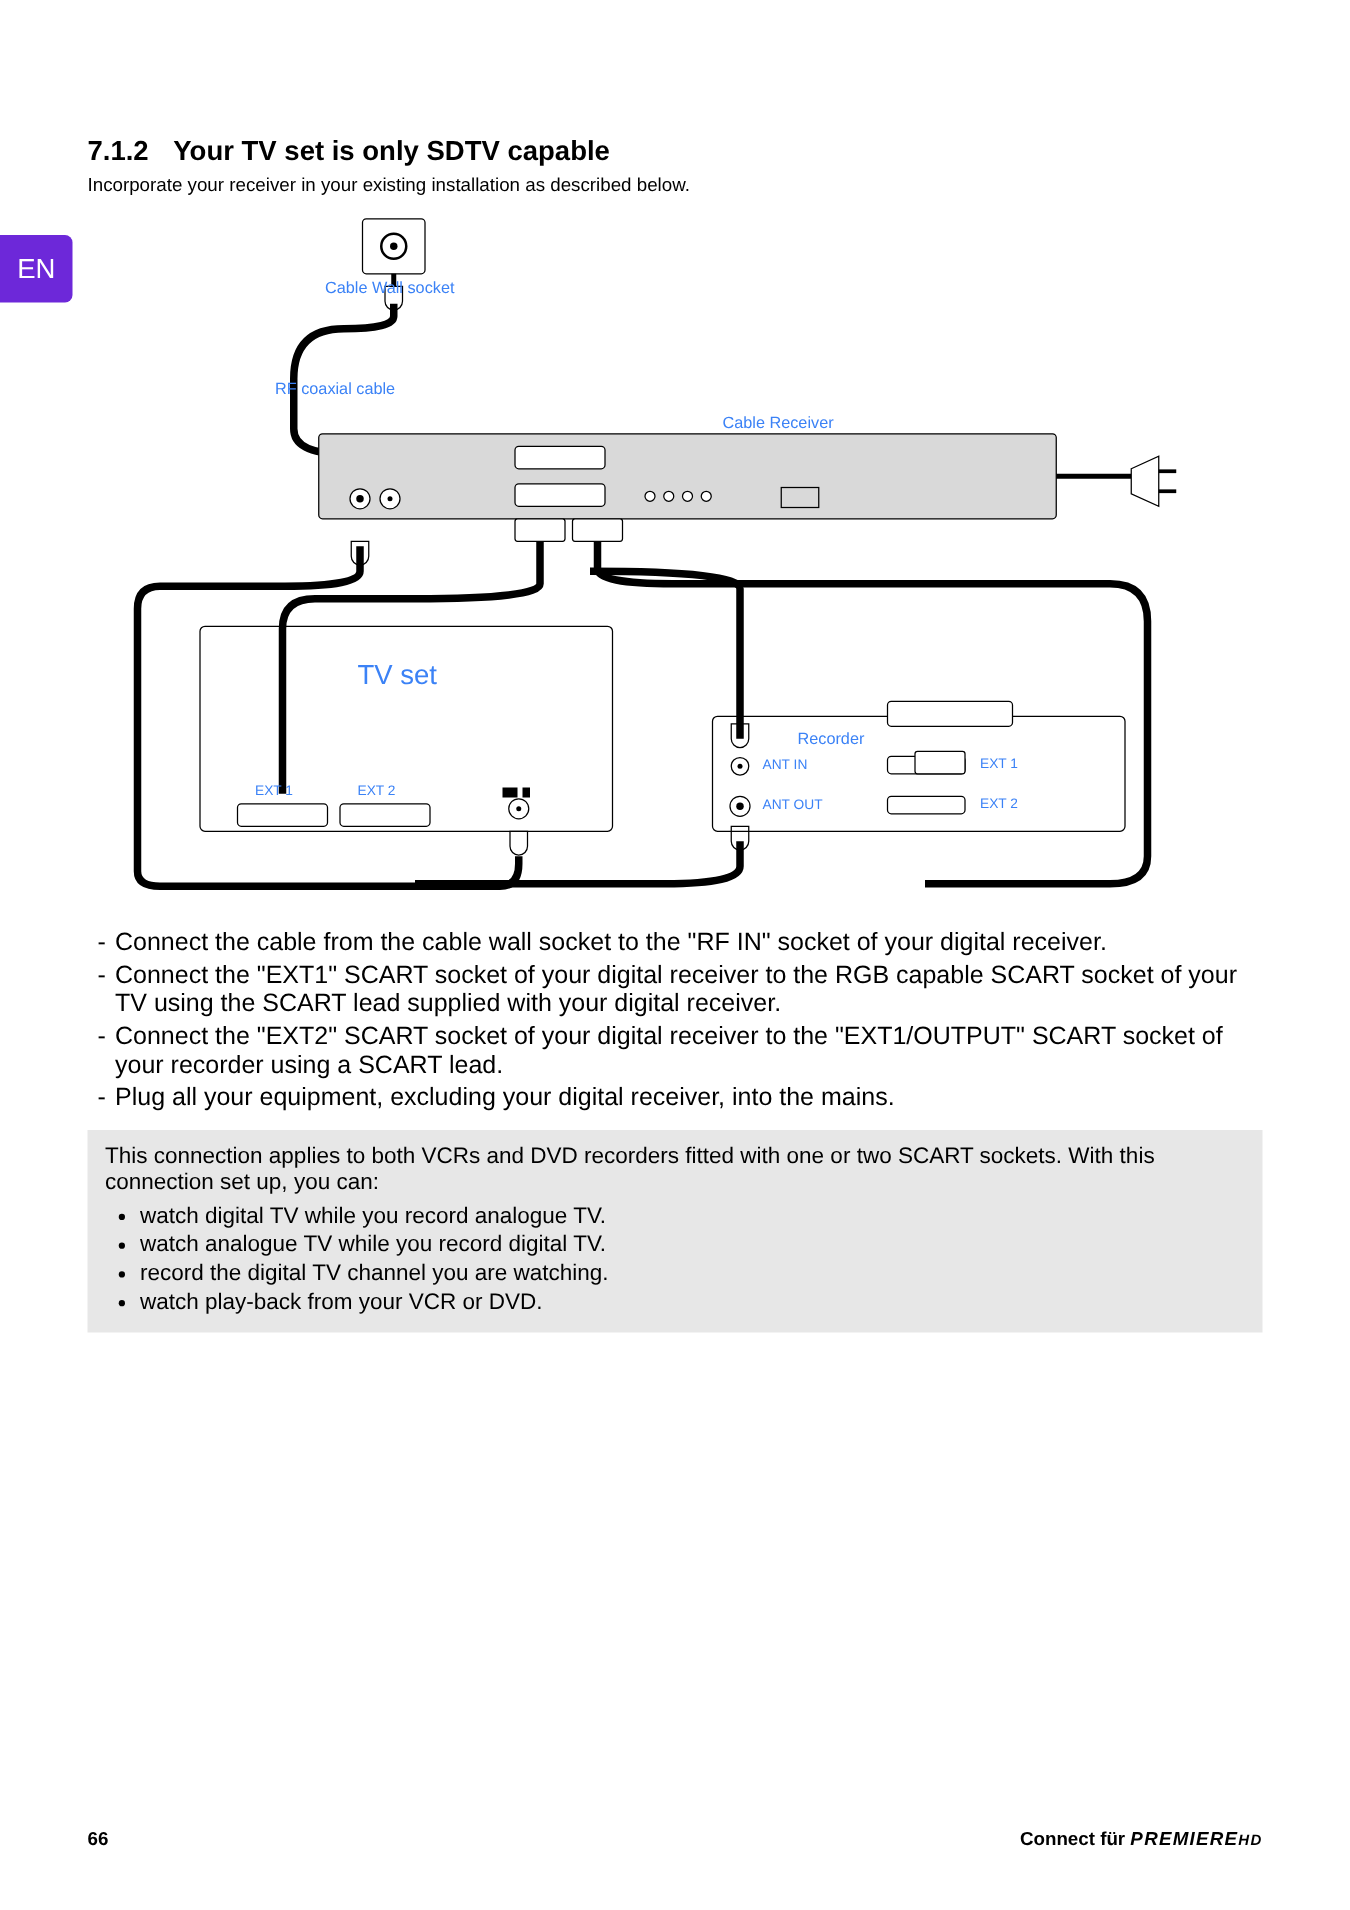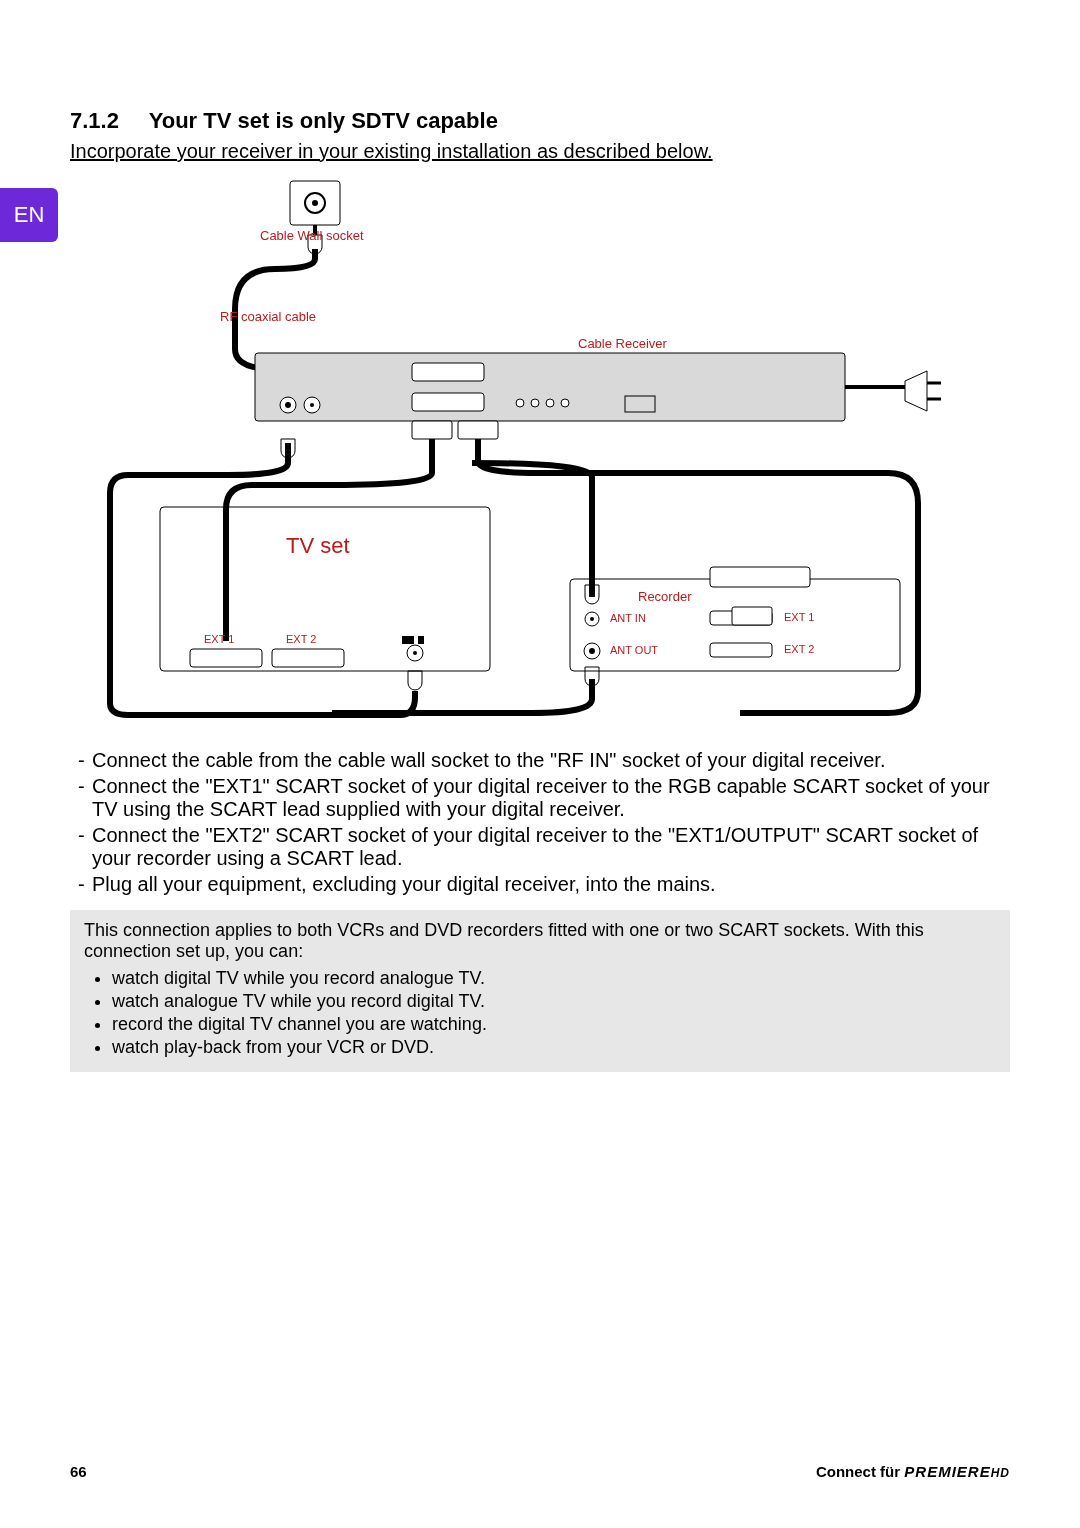--- a/index.html
+++ b/index.html
@@ -28,36 +28,35 @@
     display: flex;
     align-items: center;
     justify-content: center;
     border-radius: 0 6px 6px 0;
   }
   h2.section-title {
     margin: 0 0 6px 0;
     font-size: 22px;
     font-weight: bold;
   }
-  .sec-num { margin-right: 24px; }
+  .sec-num { margin-right: 14px; }
   p.intro {
     margin: 0 0 18px 0;
-    font-size: 20px;
-    text-decoration: underline;
+    font-size: 15px;
   }
   .diagram-box {
     position: relative;
     width: 940px;
     height: 540px;
     margin: 0 0 28px 0;
   }
   .dlabel {
     position: absolute;
     font-size: 13px;
-    color: #b91c1c;
+    color: #3b82f6;
     white-space: nowrap;
   }
   .dlabel.small { font-size: 11px; }
   .dlabel.big   { font-size: 22px; }
   .instruction-list {
     margin: 0 0 14px 0;
     padding: 0 0 0 22px;
     font-size: 20px;
   }
   .instruction-list li {

